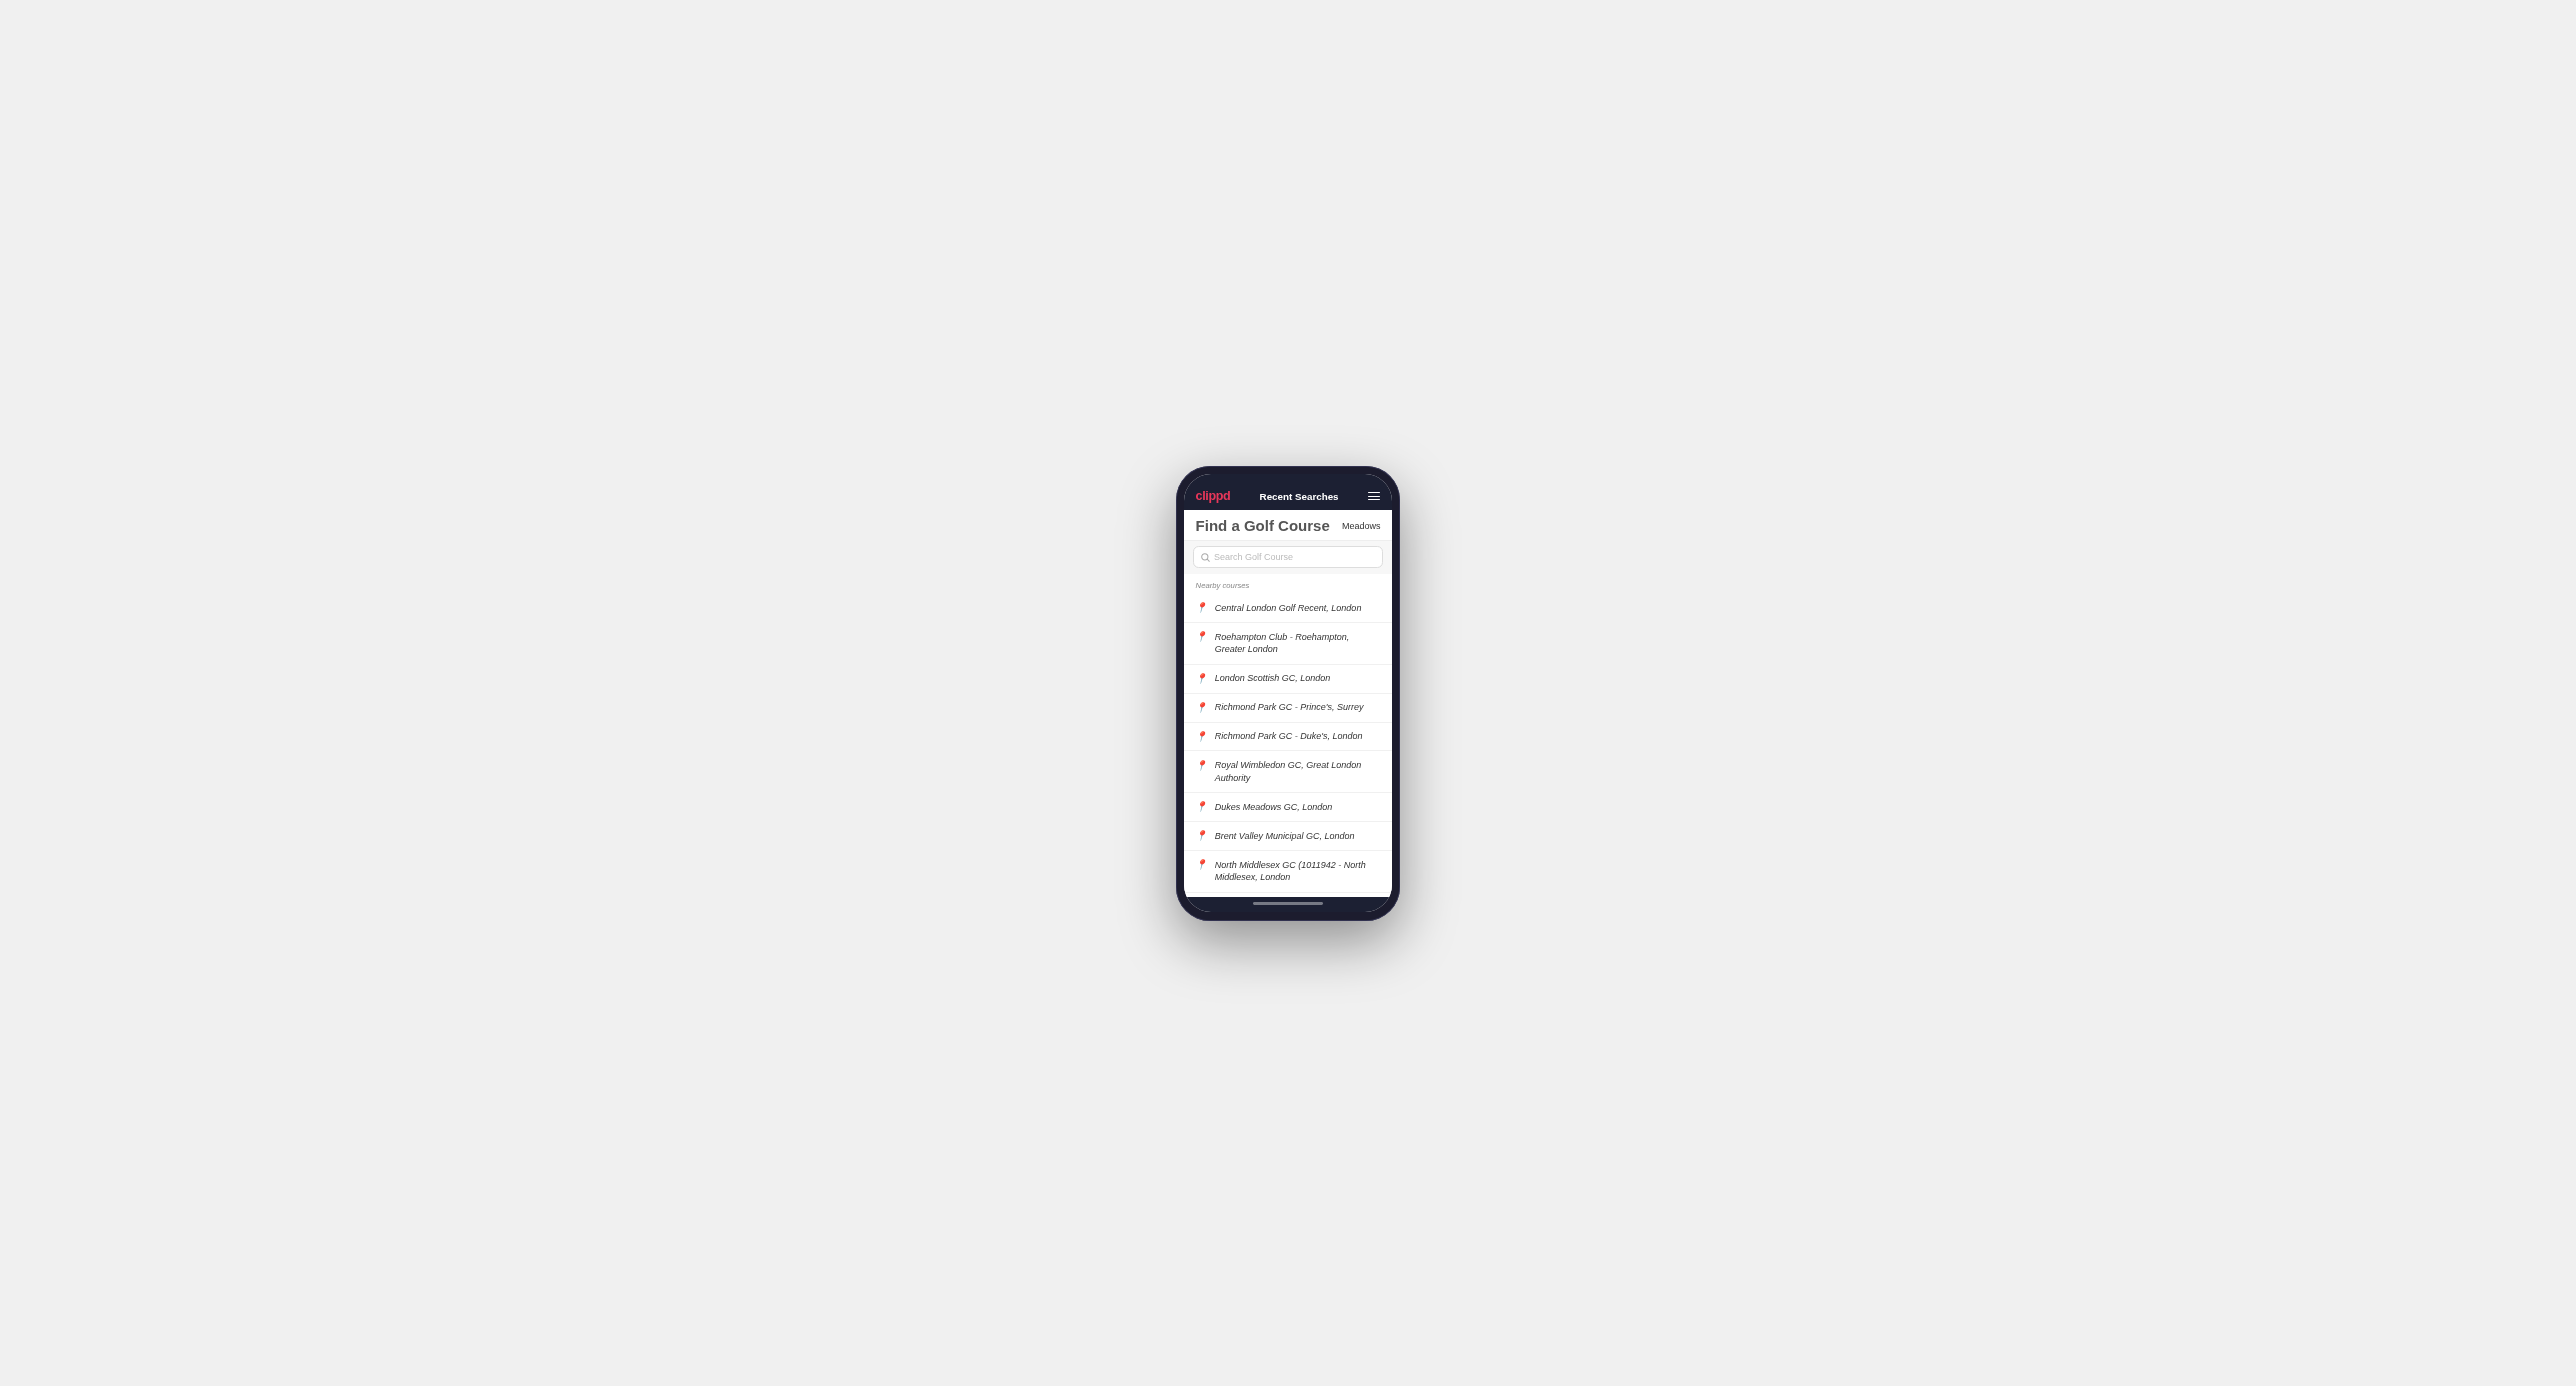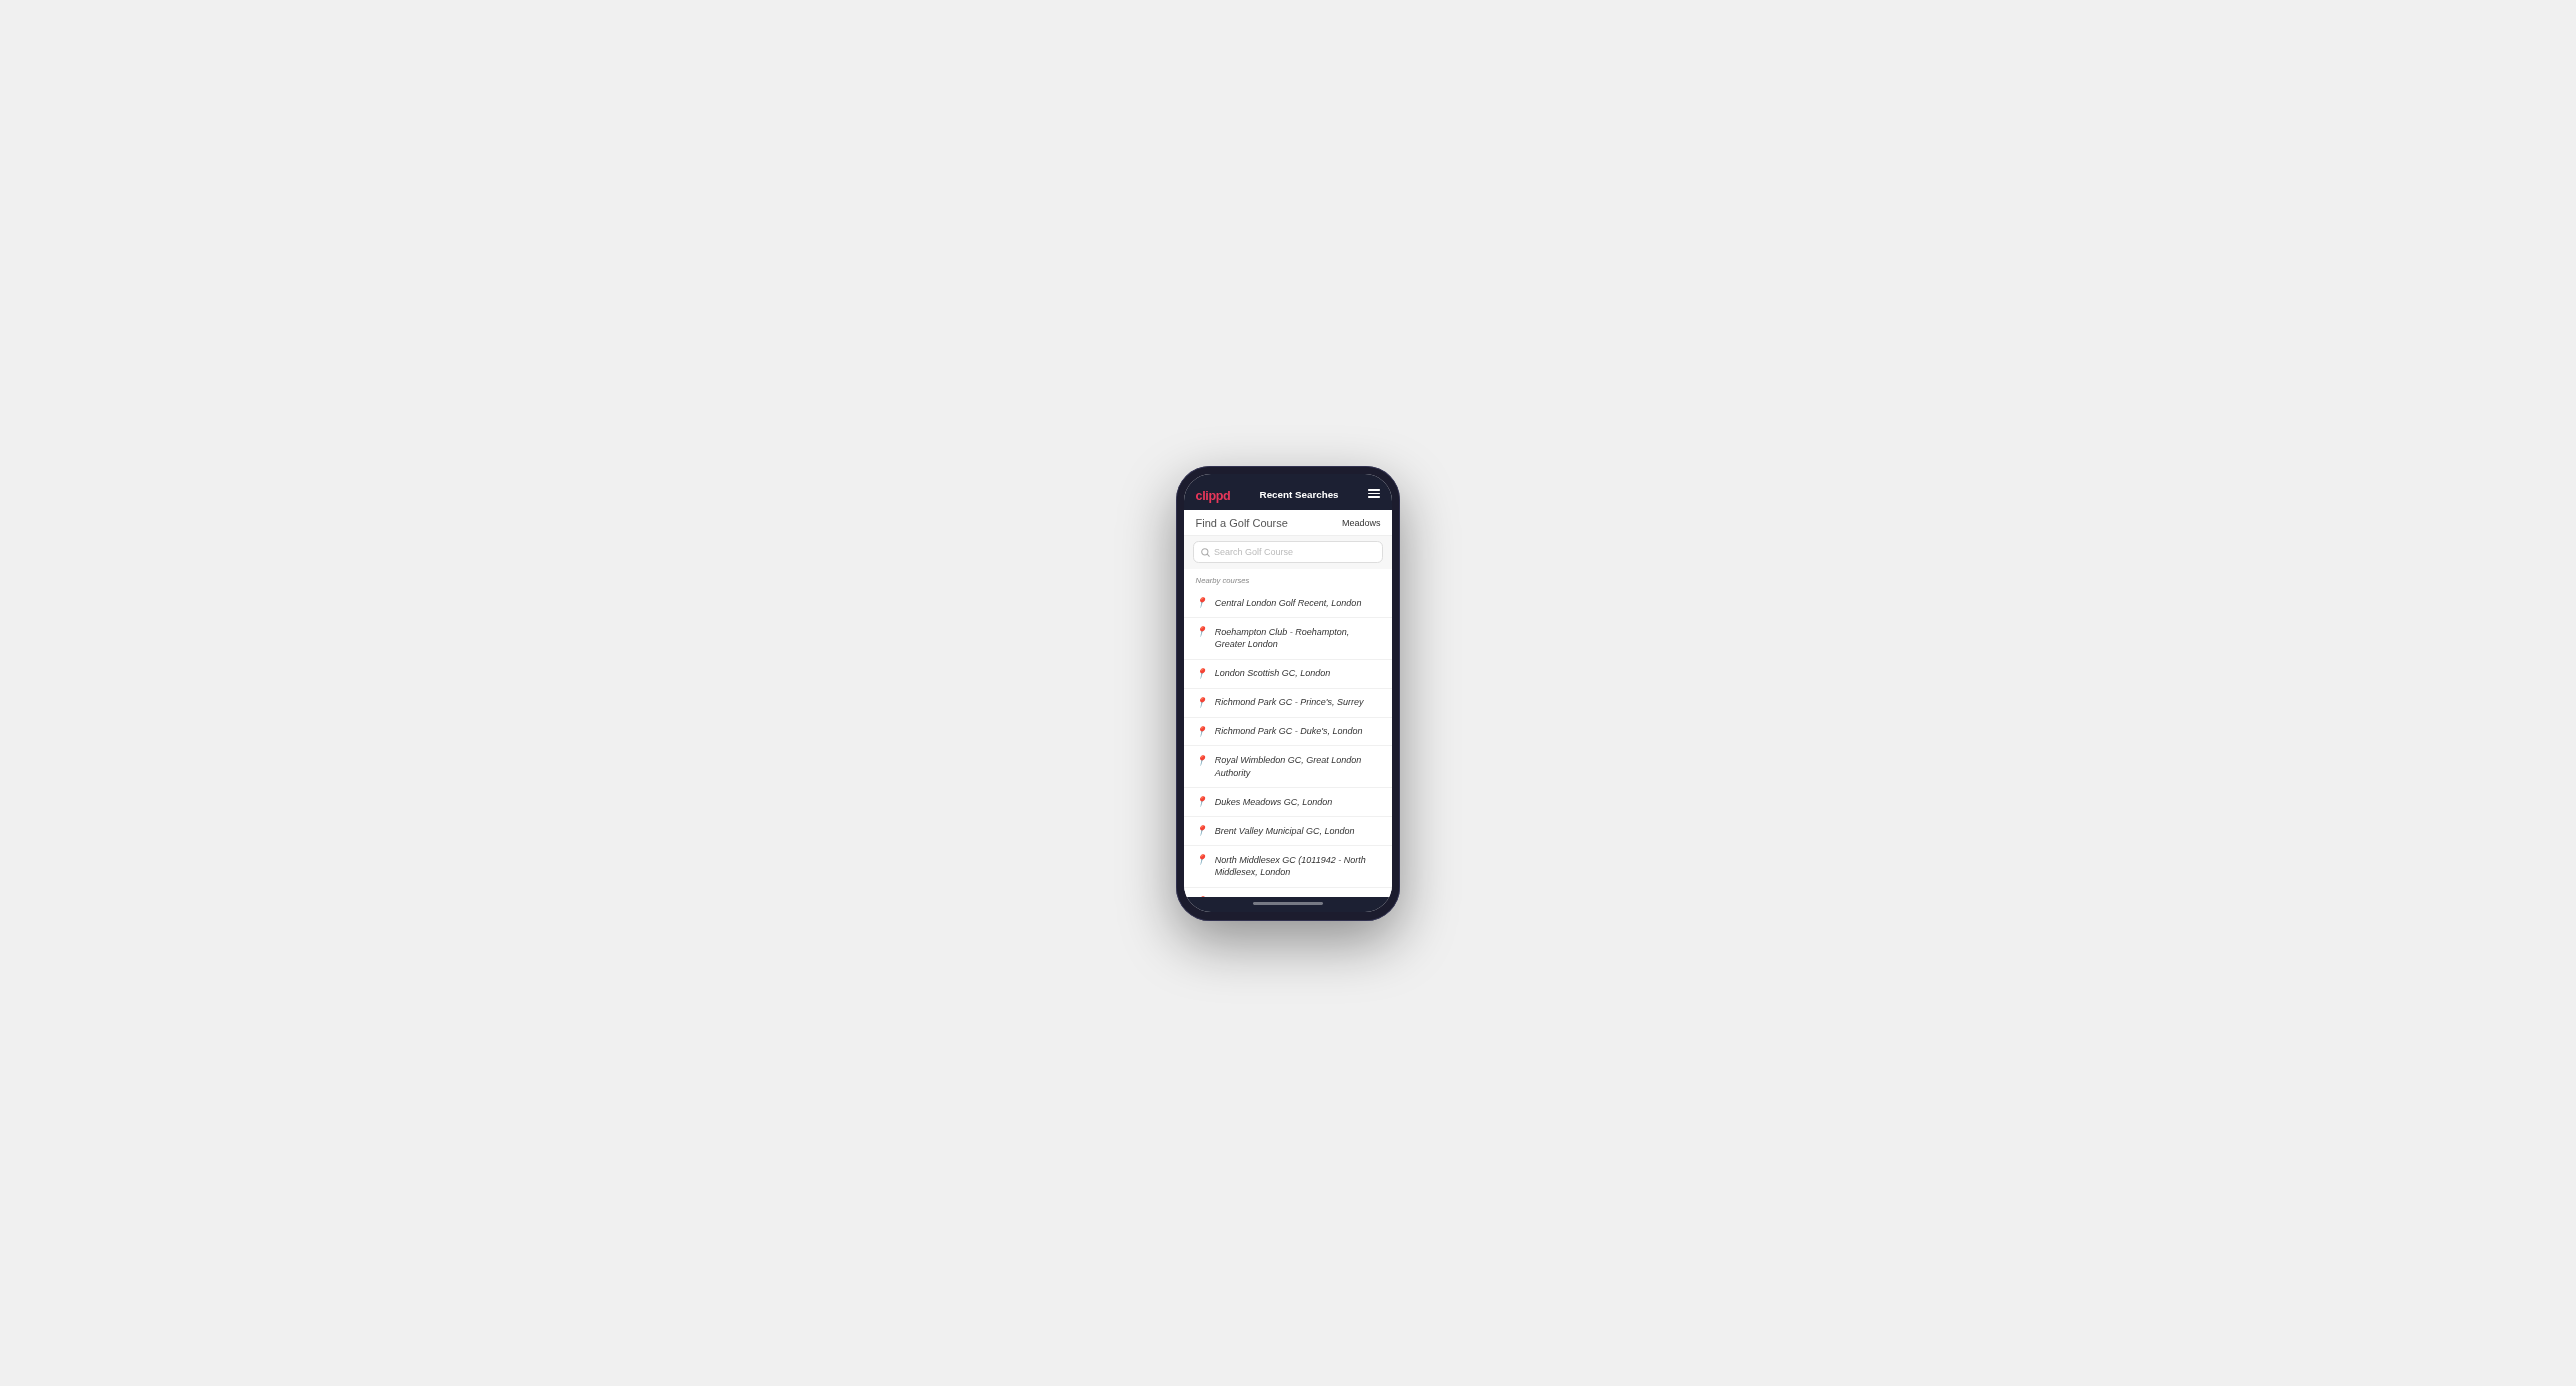--- a/index.html
+++ b/index.html
@@ -31,20 +31,21 @@
       flex-direction: column;
     }
     .status-bar {
       background: #1c2033;
       height: 9.8px;
       border-radius: 27px 27px 0 0;
     }
     .top-bar {
       background: #1c2033;
       display: flex;
+      align-items: center;
       justify-content: space-between;
       padding: 5.6px 11.2px 7px;
     }
     .logo {
       color: #e8375a;
       font-size: 12.6px;
       font-weight: 700;
       letter-spacing: -0.4px;
     }
     .top-title {
@@ -70,22 +71,23 @@
     }
     .find-bar {
       background: #fff;
       display: flex;
       align-items: center;
       justify-content: space-between;
       padding: 7px 11.2px 5.6px;
       border-bottom: 0.7px solid #eee;
     }
     .find-label {
-      font-size: 11px;
+      font-size: 15px;
       color: #555;
+      font-weight: bold;
     }
     .cancel-btn {
       font-size: 9px;
       color: #333;
       font-weight: 500;
       cursor: pointer;
     }
     .search-box {
       padding: 5.6px 8.4px;
       background: #f7f7f7;

